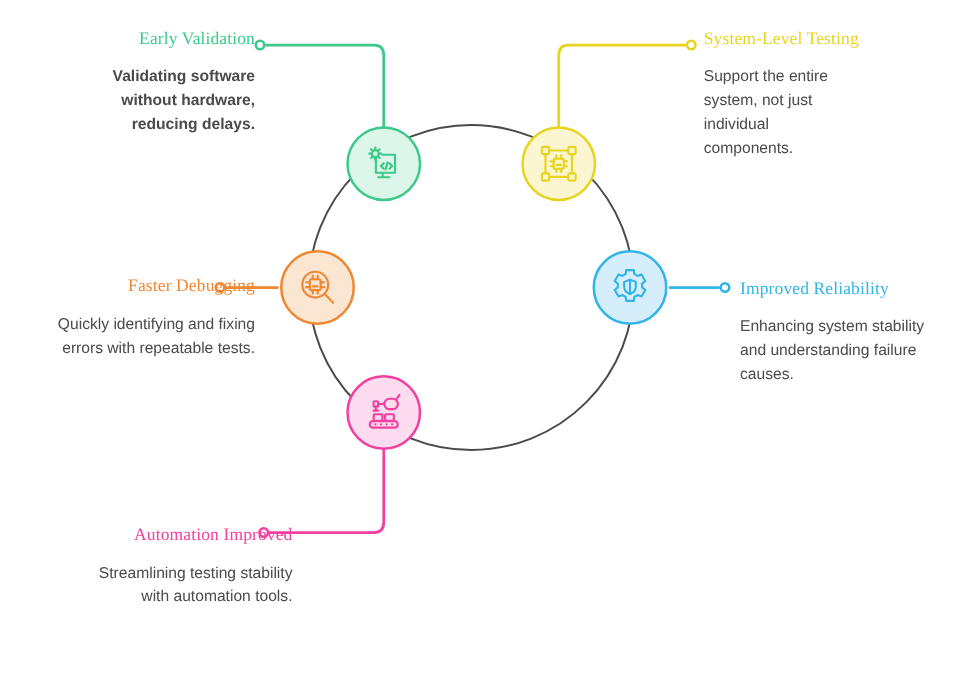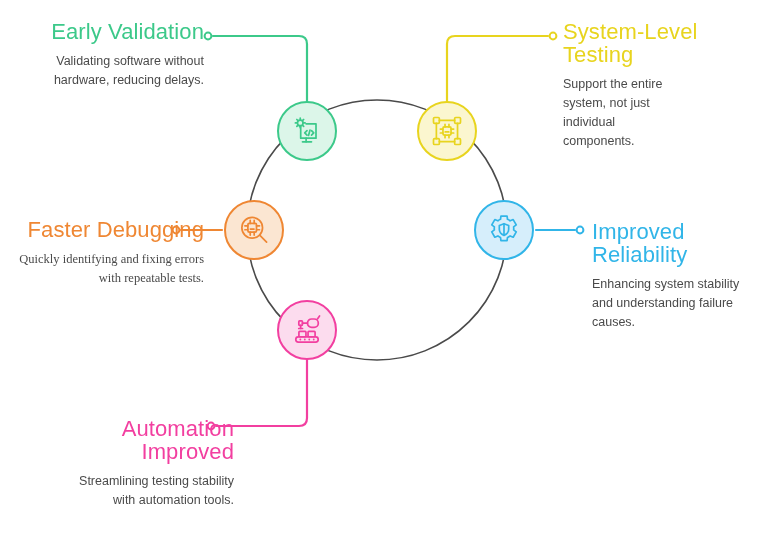--- a/index.html
+++ b/index.html
@@ -29,44 +29,45 @@
     height: 542px;
     pointer-events: none;
   }
 
   
   .node-text {
     position: absolute;
     width: 190px;
   }
   .node-title {
-    font-size: 22px;
+    font-size: 14px;
     line-height: 23px;
     font-weight: 400;
     letter-spacing: 0.1px;
     margin: 0 0 9px 0;
+    font-family: Liberation Serif, serif;
   }
   .node-desc {
     font-size: 12.5px;
     line-height: 19px;
     color: #4a4a4a;
     margin: 0;
   }
   .align-right { text-align: right; }
   .align-left  { text-align: left; }
 
   
   .tb-early      { left: 14px;  top: 20px;  }
   .tb-system     { left: 563px; top: 20px;  }
   .tb-improved   { left: 592px; top: 220px; }
   .tb-faster     { left: 14px;  top: 218px; text-align: right; }
   .tb-automation { left: 44px;  top: 417px; }
 
-  .tb-early .node-desc      { width: 160px; margin-left: 30px; }
-  .tb-faster .node-desc     { width: 190px; font-family: Liberation Serif, serif; }
+  .tb-early .node-desc      { width: 160px; margin-left: 30px; font-weight: bold; }
+  .tb-faster .node-desc     { width: 190px; }
   .tb-automation .node-desc { width: 168px; margin-left: 22px; }
   .tb-system .node-desc     { width: 125px; }
   .tb-improved .node-desc   { width: 160px; }
 
   
   .bubble {
     position: absolute;
     width: 60px;
     height: 60px;
     border-radius: 50%;

